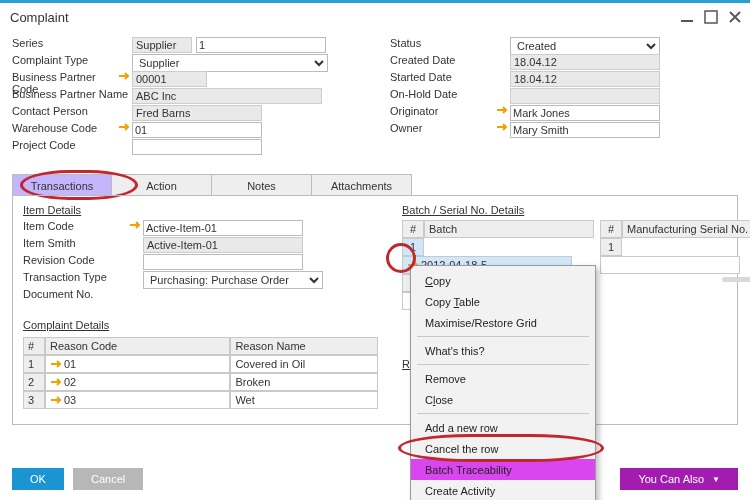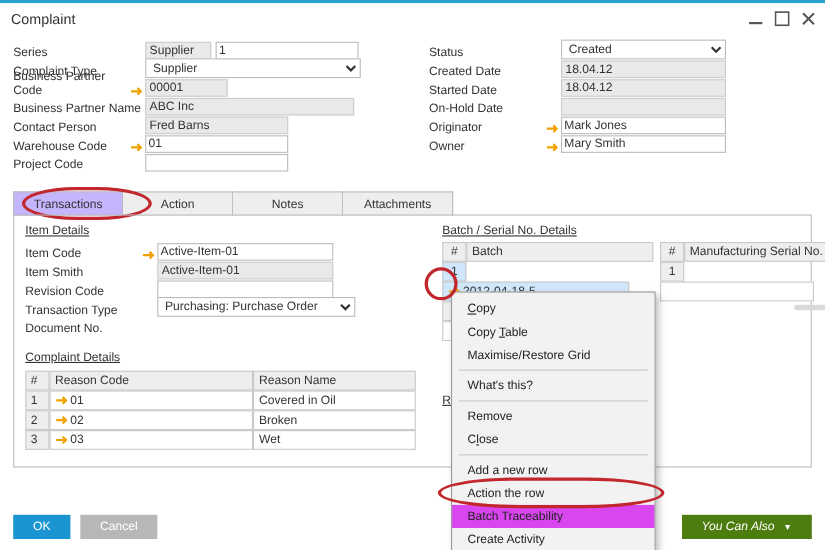--- a/index.html
+++ b/index.html
@@ -19,21 +19,21 @@
     display:flex; align-items:center; justify-content:space-between;
     height:28px; padding:0 8px 0 10px;
     background:#fff;
   }
   .titlebar .title { font-size:13px; color:#333; }
   .titlebar .controls { display:flex; gap:10px; align-items:center; }
   .tb-icon { width:14px; height:14px; display:inline-flex; align-items:center; justify-content:center; color:#444; cursor:pointer;}
   .content { padding: 6px 12px 0 12px; }
   .cols { display:flex; gap:30px; }
   .col { flex:1; }
-  .row { display:flex; align-items:flex-end; height:17px; }
+  .row { display:flex; align-items:flex-start; height:17px; }
   .label { width:120px; color:#333; }
   .arrow { width:14px; display:inline-flex; align-items:center; justify-content:center; }
   .arrow svg { width:12px; height:10px; }
   input[type=text], select.fld {
     height:16px; border:1px solid #bbb; background:#fff;
     font: inherit; padding:0 2px; color:#333;
   }
   select.fld { height:18px; }
   .ro { background:#e9e9e9; border:1px solid #ccc; height:16px; display:flex; align-items:center; padding:0 3px; color:#333;}
   .w60 { width:60px; } .w75{width:75px;} .w130{width:130px;}
@@ -97,21 +97,21 @@
   .batch-ring{
     position:absolute; left:386px; top:243px;
     width:30px; height:30px; border:3px solid #c1272d; border-radius:50%;
     pointer-events:none;
   }
 
   .footer { position:absolute; bottom:10px; left:12px; right:12px; display:flex; align-items:center; justify-content:space-between;}
   .btn { height:22px; padding:0 18px; display:inline-flex; align-items:center; justify-content:center; border:none; cursor:pointer; font:inherit;}
   .btn.primary { background:#1b95d1; color:#fff; }
   .btn.secondary { background:#b7b7b7; color:#fff; }
-  .btn.soft { background:#4d7c0f; color:#fff;font-style:italic; }
+  .btn.soft { background:#a21caf; color:#fff; }
   .drop-caret { margin-left:8px; font-size:8px;}
   .scroll-hint{ width:40px; height:5px; background:#d9d9d9; border-radius:3px; margin:3px 0 0 auto;}
 </style>
 </head>
 <body>
 
 <div class="window">
   <div class="titlebar">
     <span class="title">Complaint</span>
     <span class="controls">
@@ -356,21 +356,21 @@
     <div class="mi">Maximise/Restore Grid</div>
     <div class="sep"></div>
     <div class="mi">What's this?</div>
     <div class="sep"></div>
     <div class="mi">Remove</div>
     <div class="mi">
         <span>C<u>l</u>ose</span>
       </div>
     <div class="sep"></div>
     <div class="mi">Add a new row</div>
-    <div class="mi">Action the row</div>
+    <div class="mi">Cancel the row</div>
     <div class="mi hi">Batch Traceability</div>
     <div class="mi">Create Activity</div>
 
   </div>
   <div class="ctx-ring"></div>
   <div class="batch-ring"></div>
 
   <div class="footer">
     <div>
       <button class="btn primary">OK</button>

